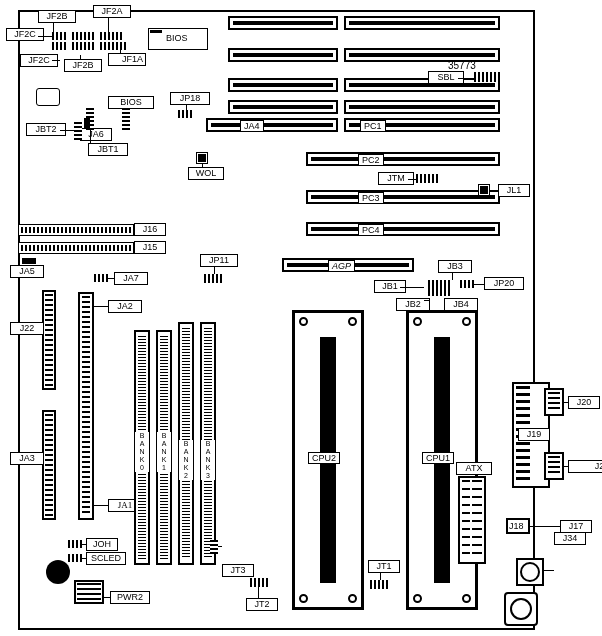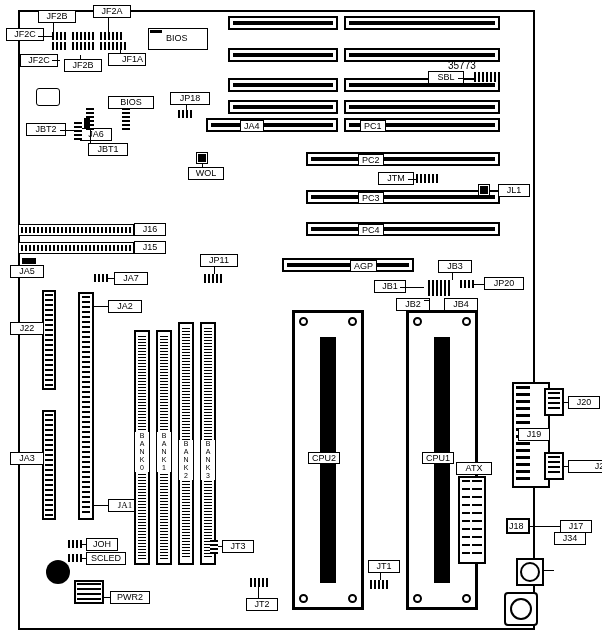--- a/index.html
+++ b/index.html
@@ -170,21 +170,21 @@
   <div class="line" style="left:108px;top:278px;width:6px;height:1px;"></div>
   <div class="lbl" style="left:114px;top:272px;width:28px;">JA7</div>
 
   <div class="lbl" style="left:200px;top:254px;width:32px;">JP11</div>
   <div class="line" style="left:214px;top:266px;width:1px;height:8px;"></div>
   <div class="pins" style="left:204px;top:274px;width:20px;height:9px;"></div>
 
   <div class="slot" style="left:282px;top:258px;width:132px;height:14px;">
       <div class="inner"></div>
     </div>
-  <div class="slotlbl" style="left:350px;top:260px;">AGP</div>
+  <div class="slotlbl" style="left:328px;top:260px;font-style:italic;">AGP</div>
 
   <div class="lbl" style="left:438px;top:260px;width:28px;">JB3</div>
   <div class="line" style="left:452px;top:272px;width:1px;height:8px;"></div>
   <div class="pins" style="left:428px;top:280px;width:10px;height:16px;background:repeating-linear-gradient(to right,#000 0 2px,#fff 2px 4px);"></div>
   <div class="pins" style="left:440px;top:280px;width:10px;height:16px;background:repeating-linear-gradient(to right,#000 0 2px,#fff 2px 4px);"></div>
   <div class="lbl" style="left:374px;top:280px;width:26px;">JB1</div>
   <div class="line" style="left:400px;top:287px;width:24px;height:1px;"></div>
   <div class="lbl" style="left:396px;top:298px;width:28px;">JB2</div>
   <div class="line" style="left:424px;top:300px;width:6px;height:1px;"></div>
   <div class="lbl" style="left:444px;top:298px;width:28px;">JB4</div>
@@ -262,21 +262,21 @@
 
   <div class="circle" style="left:46px;top:560px;width:24px;height:24px;"></div>
 
   <div class="conn" style="left:74px;top:580px;width:30px;height:24px;"></div>
   <div class="abs" style="left:77px;top:583px;width:24px;height:18px;background:repeating-linear-gradient(to bottom,#000 0 2px,#fff 2px 5px);"></div>
   <div class="line" style="left:104px;top:597px;width:6px;height:1px;"></div>
   <div class="lbl" style="left:110px;top:591px;width:34px;">PWR2</div>
 
   <div class="pinsv" style="left:210px;top:540px;width:8px;height:14px;"></div>
   <div class="line" style="left:218px;top:546px;width:4px;height:1px;"></div>
-  <div class="lbl" style="left:222px;top:540px;width:26px;">JT3</div>
+  <div class="lbl" style="left:222px;top:564px;width:26px;">JT3</div>
 
   <div class="pins" style="left:250px;top:578px;width:18px;height:9px;"></div>
   <div class="line" style="left:258px;top:587px;width:1px;height:12px;"></div>
   <div class="lbl" style="left:246px;top:598px;width:26px;">JT2</div>
 
   <div class="lbl" style="left:368px;top:560px;width:26px;">JT1</div>
   <div class="line" style="left:380px;top:572px;width:1px;height:8px;"></div>
   <div class="pins" style="left:370px;top:580px;width:18px;height:9px;"></div>
 
   <div class="conn" style="left:512px;top:382px;width:38px;height:106px;"></div>

